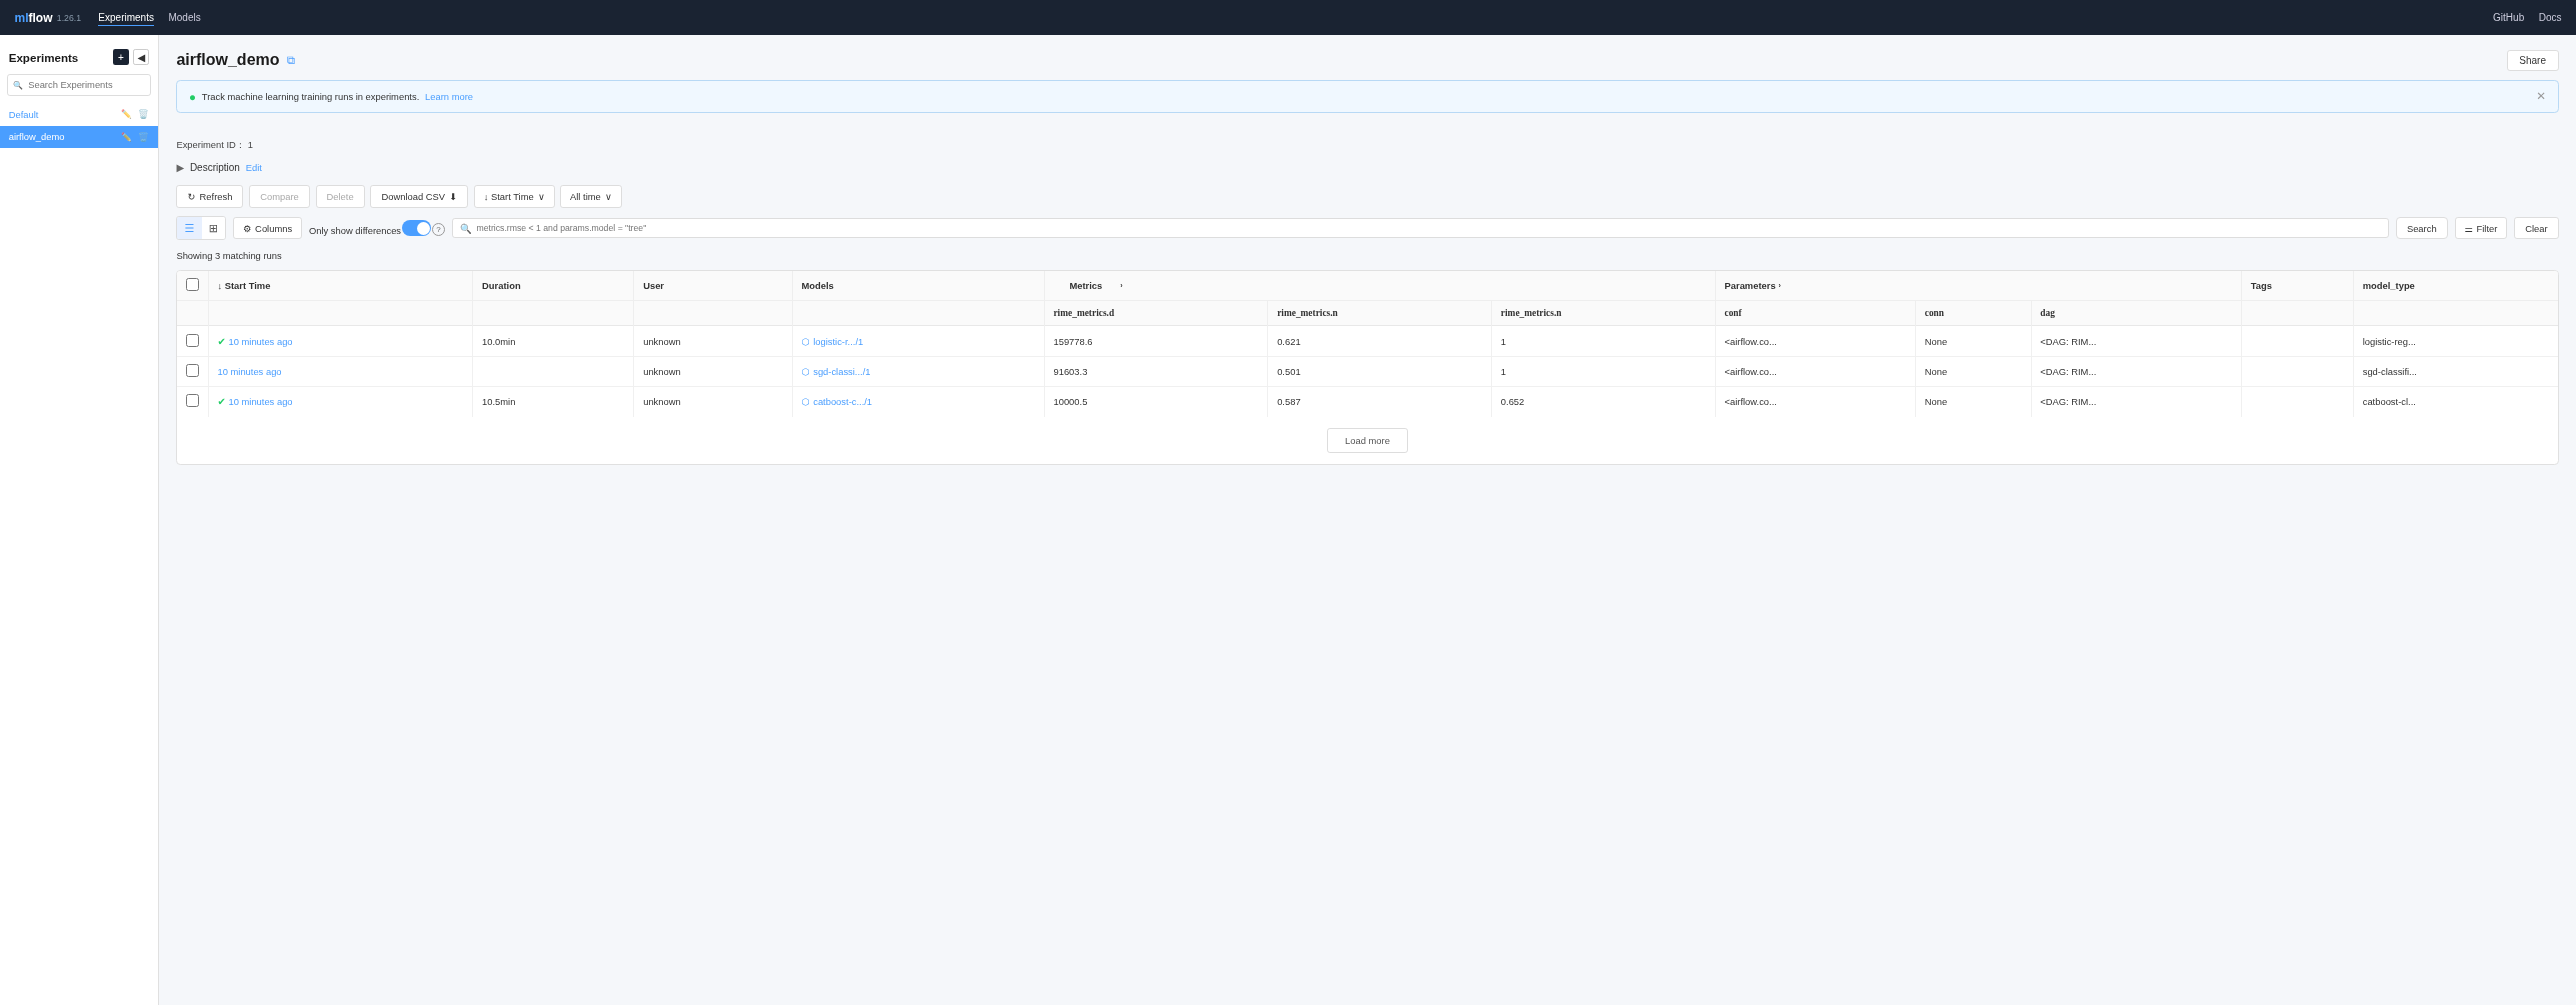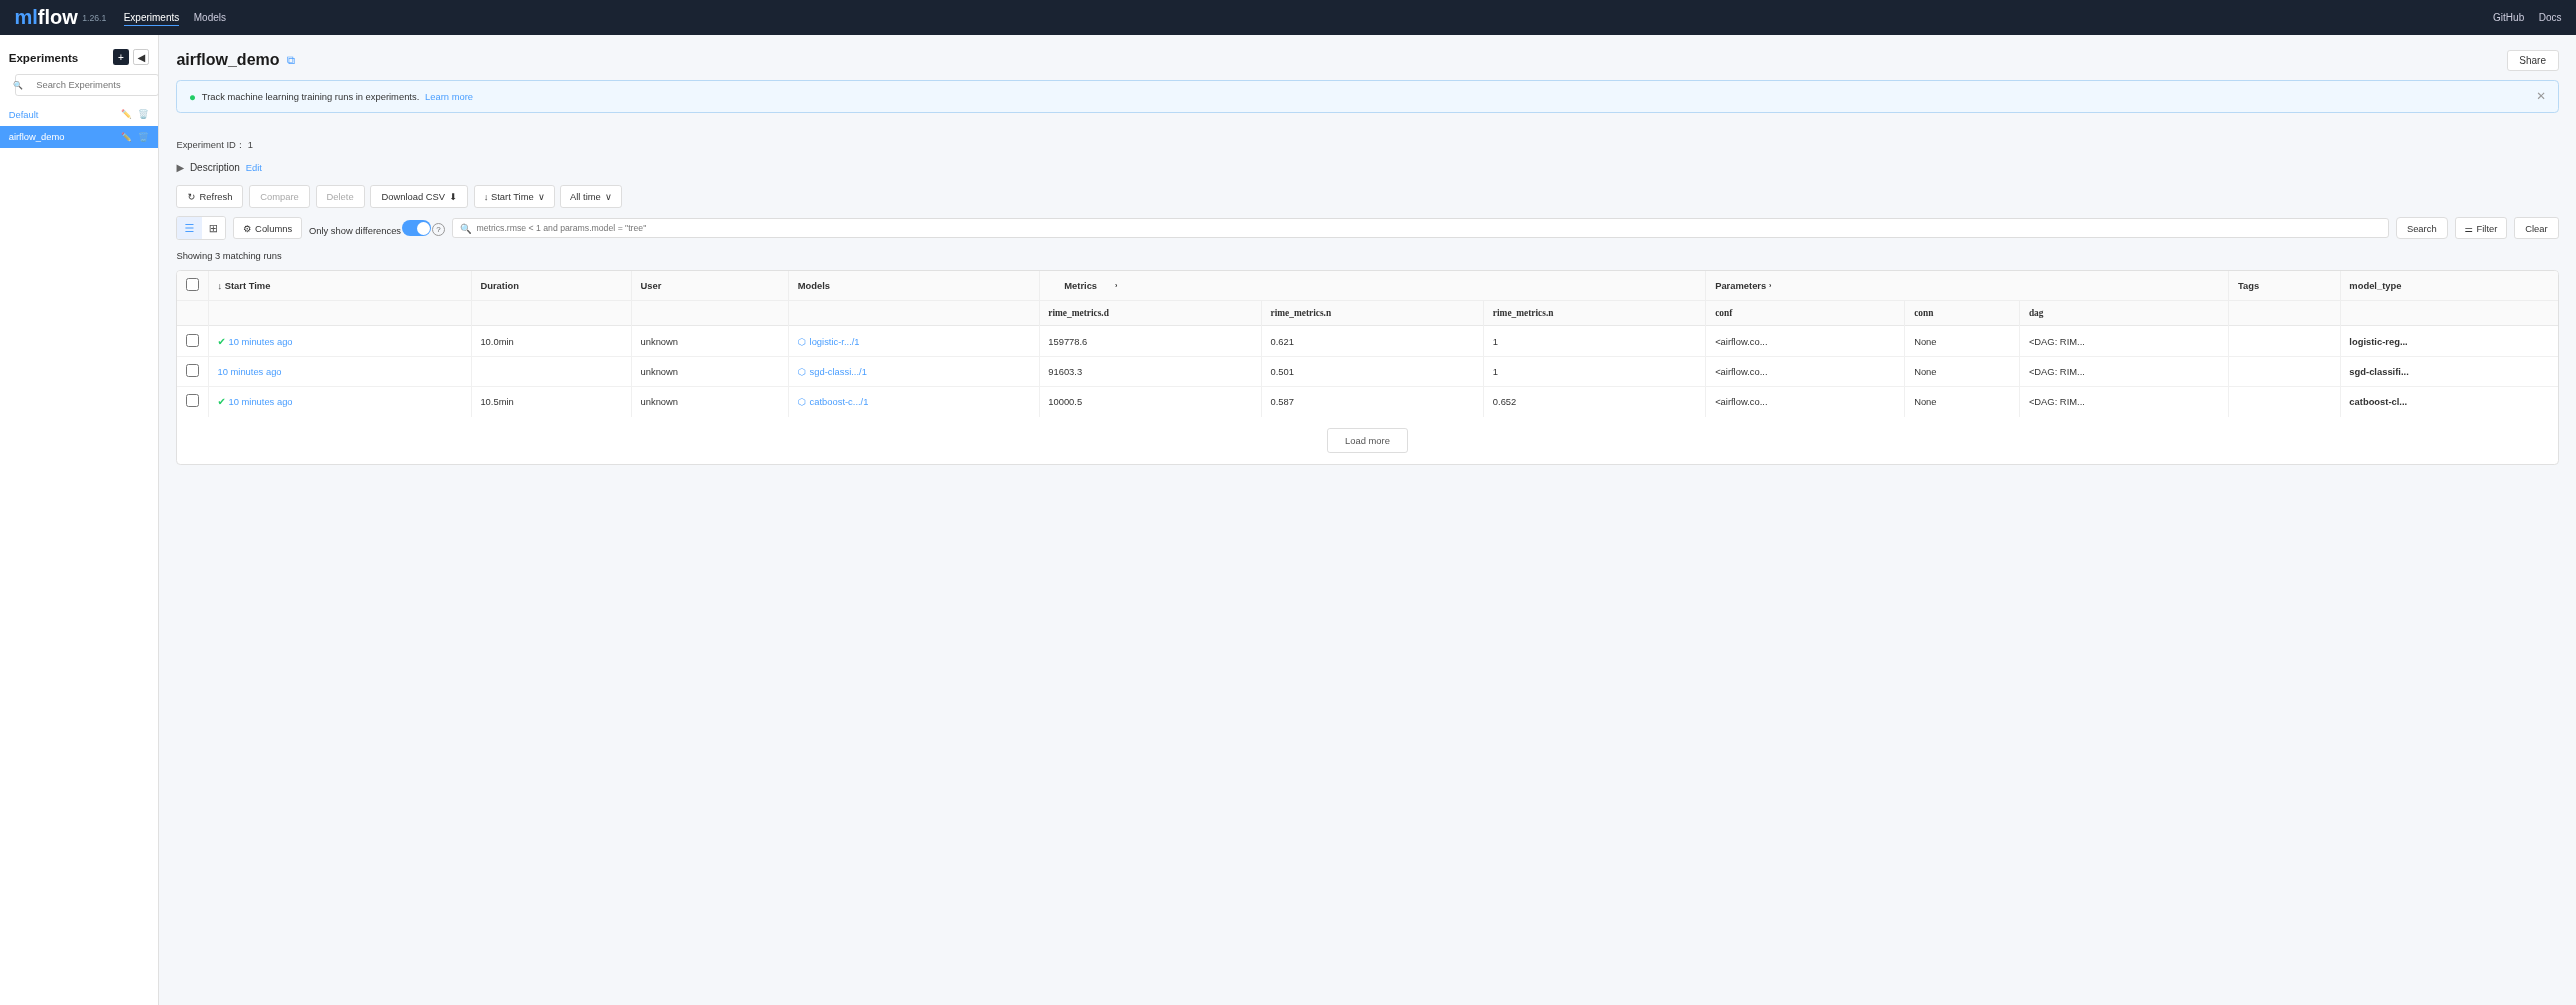--- a/index.html
+++ b/index.html
@@ -9,21 +9,21 @@
     .header {
       background: #1a2332;
       height: 35px;
       display: flex;
       align-items: center;
       padding: 0 14.5px;
       justify-content: space-between;
     }
     .header-left { display: flex; align-items: center; gap: 17.4px; }
     .logo { display: flex; align-items: center; gap: 4.3px; }
-    .logo-text { color: white; font-size: 20px; font-weight: bold; }
+    .logo-text { color: white; font-size: 12px; font-weight: bold; }
     .logo-text span { color: #4a9eff; }
     .version { color: #8899aa; font-size: 8.7px; }
     .nav-links { display: flex; gap: 14.5px; }
     .nav-link { color: #ccd; text-decoration: none; font-size: 10px; padding: 2.9px 0; }
     .nav-link.active { color: white; border-bottom: 1.4px solid #4a9eff; }
     .header-right { display: flex; gap: 14.5px; }
     .header-right a { color: #ccd; text-decoration: none; font-size: 10px; }
 
     
     .layout { display: flex; height: calc(100vh - 35px); }
@@ -67,21 +67,20 @@
       position: relative;
     }
     .search-box input {
       width: 100%;
       padding: 4.3px 7.2px 4.3px 20px;
       border: 0.7px solid #ddd;
       border-radius: 2.9px;
       font-size: 9.4px;
       color: #999;
       outline: none;
-      margin-left: 8px;
     }
     .search-box::before {
       content: '🔍';
       position: absolute;
       left: 5.8px;
       top: 50%;
       transform: translateY(-50%);
       font-size: 8px;
       color: #999;
     }
@@ -319,21 +318,21 @@
       border-right: 0.7px solid #eee;
     }
     th:last-child { border-right: none; }
     td {
       padding: 7.2px 8.7px;
       border-bottom: 0.7px solid #f0f0f0;
       color: #333;
       white-space: nowrap;
       border-right: 0.7px solid #f0f0f0;
     }
-    td:last-child { border-right: none; font-weight: bold; }
+    td:last-child { border-right: none; }
     tr:last-child td { border-bottom: none; }
     .checkbox-col { width: 22px; }
     .status-check { color: #22cc66; font-size: 10px; }
     .model-link { color: #4a9eff; text-decoration: none; display: flex; align-items: center; gap: 3.6px; }
     .metrics-header { display: flex; align-items: center; gap: 18px; padding-left: 16px; }
     .params-header { display: flex; align-items: center; gap: 2.9px; }
     .chevron { font-size: 7.2px; cursor: pointer; }
 
     
     .load-more-row { text-align: center; padding: 11.6px; }

